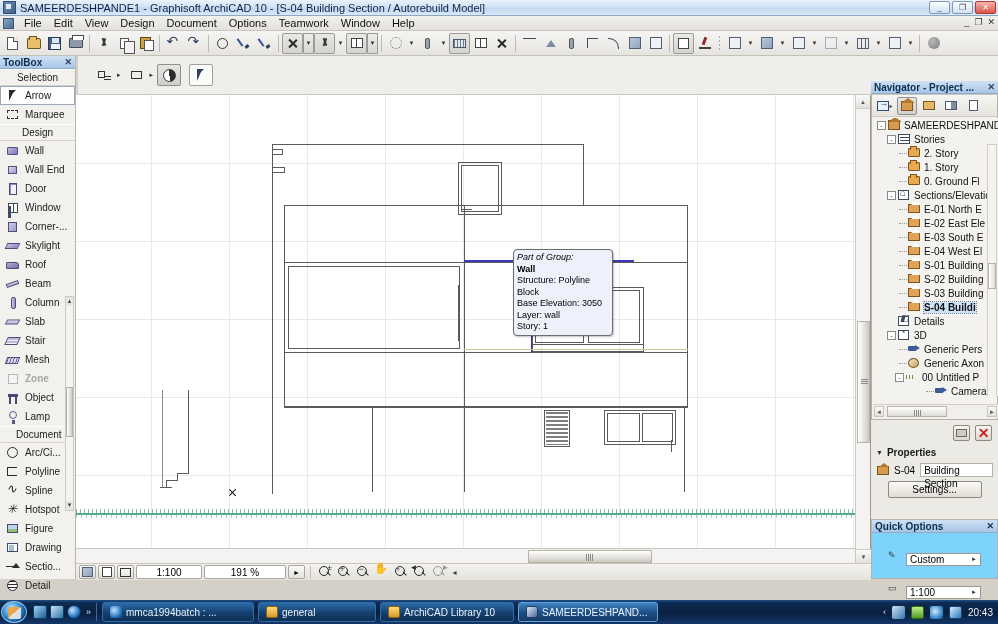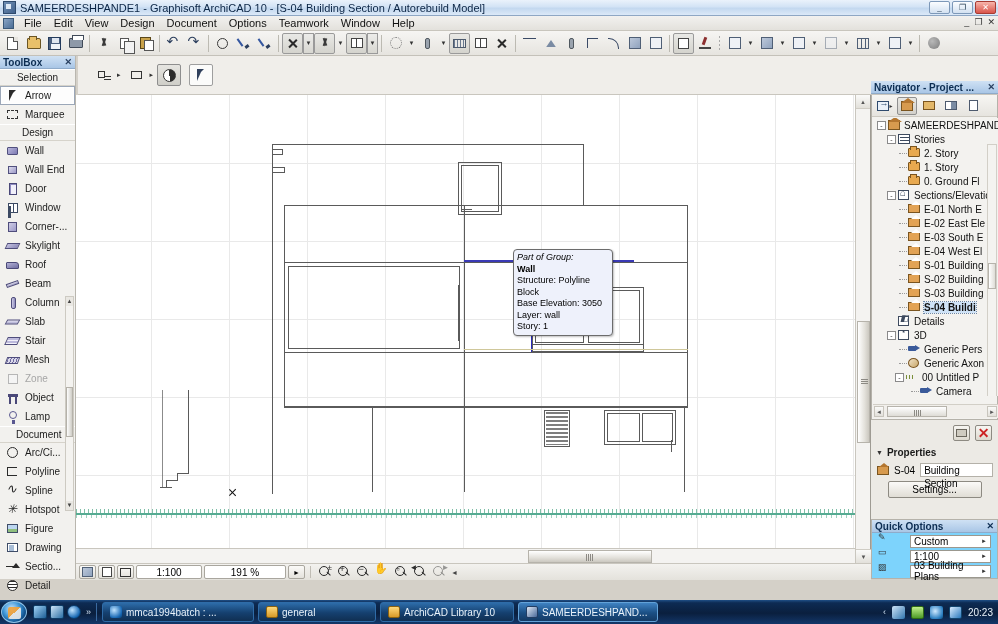--- a/index.html
+++ b/index.html
@@ -150,21 +150,21 @@
   .panel-cap .x{margin-left:auto;font-size:9px;font-weight:bold;color:#2a4060;cursor:default;}
   .tb-group{
     text-align:center;font-size:10px;padding:2px 16px 2px;color:#1b1b1b;
     background:#f2f1ee;border-bottom:1px solid #d6d3cb;border-top:1px solid #fff;
   }
   .tb-item{
     height:19px;display:flex;align-items:center;padding-left:5px;gap:5px;
     font-size:10px;color:#1c1c1c;border:1px solid transparent;
   }
   .tb-item.sel{border:1px solid #9ba7b8;background:#fdfdfd;box-shadow:inset 0 0 0 1px #fff;}
-  .tb-item.dim{color:#a6a6a6;}
+  .tb-item.dim{color:#a6a6a6;font-weight:bold;}
   .tb-ico{width:14px;height:14px;flex:none;position:relative;}
   .ic-arrow:before{content:"";position:absolute;left:3px;top:1px;width:0;height:0;
      border-left:4px solid #2b2b2b;border-bottom:8px solid transparent;border-top:3px solid #2b2b2b;border-right:3px solid transparent;}
   .ic-marq{position:absolute;left:1px;top:2px;width:11px;height:9px;border:1px dashed #333;}
   .ic-wall{position:absolute;left:1px;top:3px;width:11px;height:8px;
      background:linear-gradient(135deg,#b9b7dd,#7d7ab2);border:1px solid #51507e;border-radius:1px;}
   .ic-wallend{position:absolute;left:2px;top:3px;width:9px;height:8px;
      background:linear-gradient(135deg,#dcdbee,#9c99c6);border:1px solid #51507e;}
   .ic-door{position:absolute;left:3px;top:1px;width:8px;height:12px;background:#8e8bc0;border:1px solid #4a4878;}
   .ic-door:after{content:"";position:absolute;left:1px;top:1px;width:5px;height:9px;background:#f1f0fa;}
@@ -327,21 +327,21 @@
   .pfield .nm{flex:1;background:#fff;border:1px solid #b4b1a9;font-size:10px;padding:0 3px;height:14px;line-height:13px;}
   .pbtn{margin:4px auto 0;display:block;width:94px;height:17px;font-size:10px;
      background:linear-gradient(to bottom,#fbfaf8,#e0ddd5);border:1px solid #8d8a82;border-radius:2px;}
 
   .qopt{position:absolute;left:0;top:424px;width:127px;height:60px;background:#7dd3fc;
      border:1px solid #b5b2aa;}
   .qcap{height:13px;display:flex;align-items:center;padding:0 3px;
      background:linear-gradient(to bottom,#cfe1f4,#a9c6e6);border-bottom:1px solid #8fabca;
      font-weight:bold;font-size:10px;color:#0c2d52;}
   .qcap .x{margin-left:auto;font-size:9px;}
-  .qrow{height:14px;display:flex;align-items:center;gap:21px;padding:0 6px;margin-top:1px;}
+  .qrow{height:14px;display:flex;align-items:center;gap:7px;padding:0 16px;margin-top:19px;}
   .qrow .qi{width:11px;height:10px;flex:none;position:relative;}
   .qi-pen:after{content:"✎";position:absolute;left:0;top:-4px;font-size:9px;color:#333;}
   .qi-scale:after{content:"▭";position:absolute;left:0;top:-4px;font-size:9px;color:#333;}
   .qi-layer:after{content:"▨";position:absolute;left:0;top:-4px;font-size:9px;color:#333;}
   .qcombo{flex:1;height:13px;background:#fff;border:1px solid #9b988f;display:flex;align-items:center;
      font-size:10px;padding-left:3px;}
   .qcombo .ar{margin-left:auto;font-size:6px;padding-right:3px;color:#333;}
 
   
   .zoombar{position:absolute;left:76px;top:563px;width:795px;height:17px;
@@ -982,21 +982,21 @@
             </span>
           <span class="lbl">Generic Axon</span>
           </div>
         <div class="tr" style="padding-left:22px">
           <span class="exp">-</span>
           <span class="ti">
               <i class="i-persp" style="position:absolute"></i>
             </span>
           <span class="lbl">00 Untitled P</span>
           </div>
-        <div class="tr" style="padding-left:38px">
+        <div class="tr" style="padding-left:53px">
           <span class="hub"></span>
             <span class="ti">
               <i class="i-cam" style="position:absolute"></i>
             </span>
           <span class="lbl">Camera</span>
           </div>
 
         <div class="treevs">
             <div class="t"></div>
           </div>
@@ -1135,17 +1135,17 @@
     <div class="tk active" style="min-width:140px">
       <span class="ti ti-acad"></span>
       <span class="lbl">SAMEERDESHPAND...</span>
     </div>
     <div class="tray">
       <span class="tchev">‹</span>
       <span class="ti2" style="background:linear-gradient(135deg,#cfe4f7,#2f74ad);border-radius:2px;"></span>
       <span class="ti2 t-bat"></span>
       <span class="ti2 t-net"></span>
       <span class="ti2 t-vol"></span>
-      <span>20:23</span>
+      <span>20:43</span>
     </div>
   </div>
 
 </div>
 
 </body></html>

